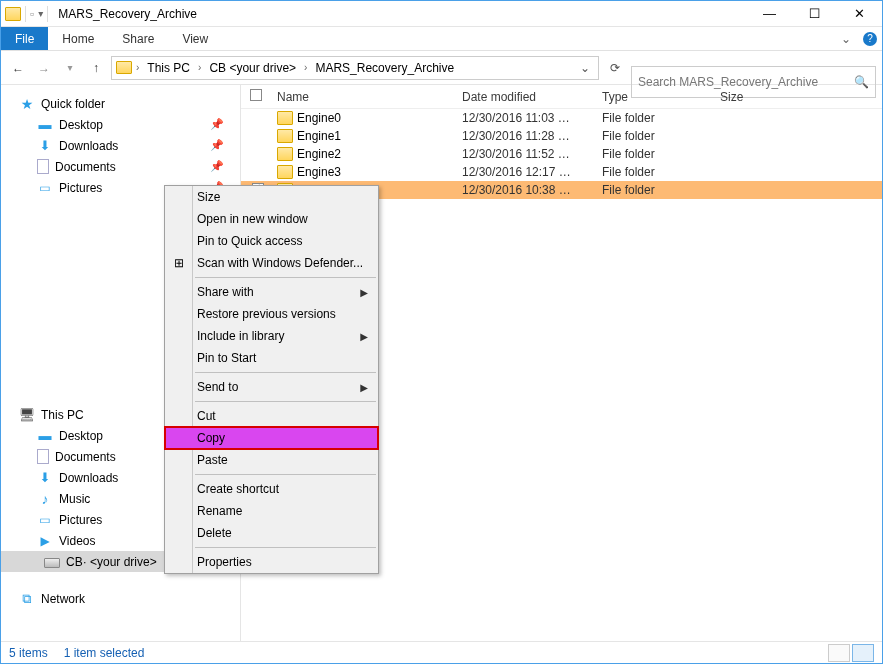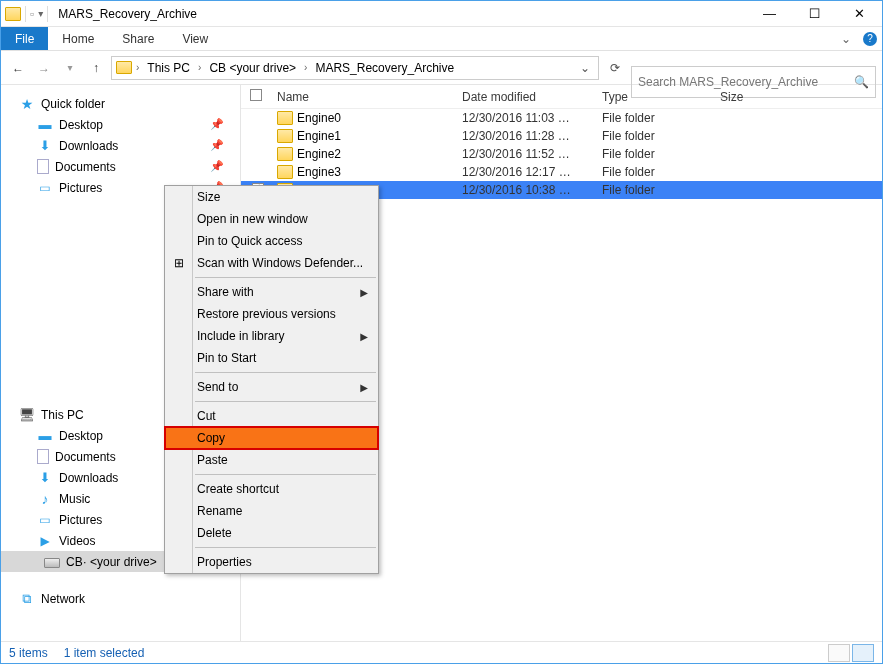--- a/index.html
+++ b/index.html
@@ -61,36 +61,36 @@
   
   .main { flex:1; position:relative; }
   .cols { display:flex; height:24px; align-items:center; border-bottom:1px solid #eee; color:#3b3b3b; }
   .cols .c { padding:0 6px; }
   .cols .c.chk { width:30px; text-align:center; }
   .cols .c.name { width:185px; }
   .cols .c.date { width:140px; }
   .cols .c.type { width:90px; }
   .cols .c.size { width:60px;margin-left:28px; }
   .rows .row { display:flex; align-items:center; height:18px; padding-left:4px; }
-  .rows .row.selected { background:#3b82f6; }
+  .rows .row.selected { background:#fdba74; }
   .rows .row .cell { padding:0 6px; white-space:nowrap; overflow:hidden; text-overflow:ellipsis; }
   .rows .row .cell.chk { width:26px; text-align:center; }
   .rows .row .cell.name { width:185px; display:flex; align-items:center; gap:4px; }
   .rows .row .cell.date { width:140px; color:#333; }
   .rows .row .cell.type { width:90px; color:#333; }
   .cb { width:12px; height:12px; border:1px solid #888; display:inline-block; background:#fff; position:relative; }
   .cb.checked::after { content:"✓"; font-size:10px; position:absolute; top:-2px; left:0; }
   
   
   .ctx { position:absolute; background:#f0f0f0; border:1px solid #a0a0a0; box-shadow:2px 2px 4px rgba(0,0,0,.25); width:215px; }
   .ctx .mi { height:22px; display:flex; align-items:center; padding-left:32px; padding-right:10px; position:relative; }
   .ctx .mi .arrow { margin-left:auto; font-size:10px; color:#333; }
   .ctx .mi .mico { position:absolute; left:6px; width:16px; height:16px; display:flex; align-items:center; justify-content:center; }
   .ctx .sep { height:1px; background:#c0c0c0; margin:3px 2px 3px 30px; }
-  .ctx .mi.highlight { background:#f97316; outline:2px solid #d60000; outline-offset:-1px; }
+  .ctx .mi.highlight { background:#d946ef; outline:2px solid #d60000; outline-offset:-1px; }
   .ctx .gutter { position:absolute; left:27px; top:0; bottom:0; width:1px; background:#c8c8c8; }
   
   
   .status { position:absolute; bottom:0; left:0; right:0; height:22px; border-top:1px solid #e5e5e5; display:flex; align-items:center; padding:0 8px; color:#1560b3; gap:16px; }
   .status .right { margin-left:auto; display:flex; gap:2px; }
   .status .vbtn { width:22px; height:18px; border:1px solid #ccc; background:#fafafa; }
   .status .vbtn.active { border-color:#7ab6e8; background:#e5f1fb; }
 </style>
 </head>
 <body>

